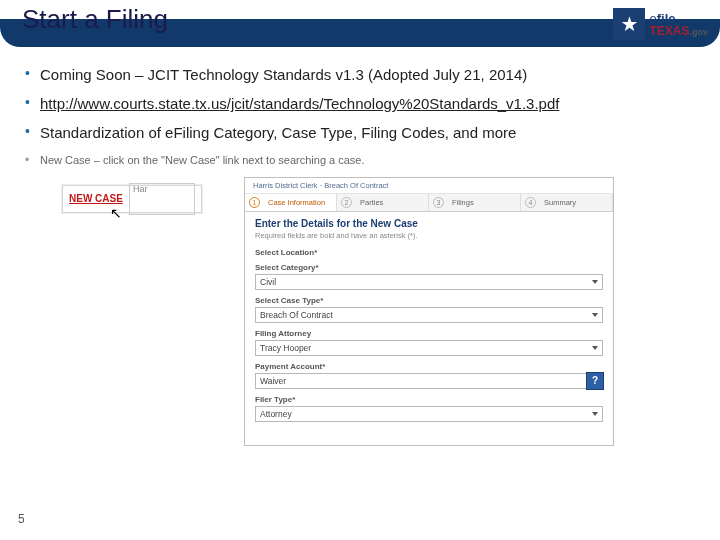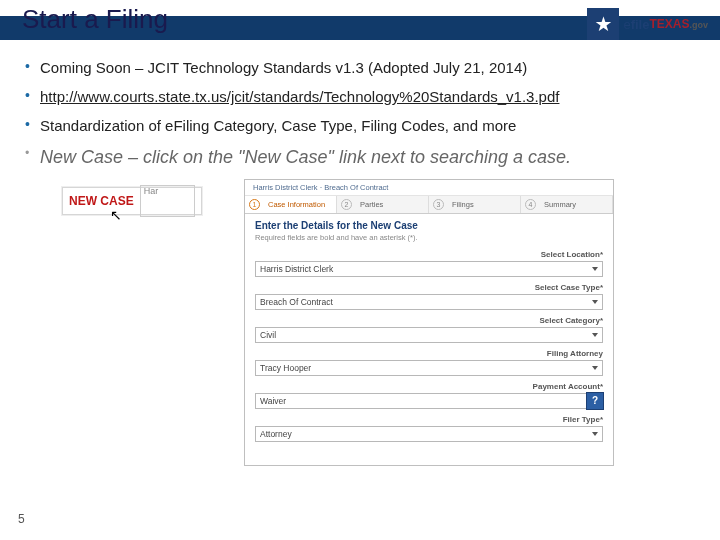--- a/index.html
+++ b/index.html
@@ -1,48 +1,48 @@
 <!DOCTYPE html>
 <html><head>
 <meta charset="utf-8">
 <style>
   * { box-sizing: border-box; margin: 0; padding: 0; }
   body { width: 720px; height: 540px; font-family: Tahoma, Arial, sans-serif; background: #fff; position: relative; overflow: hidden; }
-  .title-bar { height: 40px; background: linear-gradient(#fff 0%, #fff 40%, #113a6a 40%, #113a6a 100%); position: relative; }
+  .title-bar { height: 47px; background: linear-gradient(#fff 0%, #fff 40%, #113a6a 40%, #113a6a 100%); position: relative; border-radius: 20px; }
   .title-text { position: absolute; left: 22px; top: 4px; font-size: 26px; font-weight: 500; color: #1a1a4e; font-family: Verdana, sans-serif; }
   .logo { position: absolute; right: 12px; top: 8px; display: flex; align-items: center; gap: 4px; }
   .star { width: 32px; height: 32px; background: #1c3f73; display: flex; align-items: center; justify-content: center; color: #fff; font-size: 20px; }
-  .logo-txt { display: flex; flex-direction: row; font-size: 13px; color: #1c3f73; line-height: 1; }
+  .logo-txt { display: flex; flex-direction: column; font-size: 13px; color: #1c3f73; line-height: 1; }
   .logo-txt .l1 { font-weight: 400; }
   .logo-txt .l1 b { font-weight: 700; }
   .logo-txt .l2 { color: #a51f2c; font-weight: 700; font-size: 12px; }
   .logo-txt .gov { font-size: 9px; color: #555; }
   .content { padding: 18px 22px 0 22px; }
   ul.bullets { list-style: none; }
   ul.bullets > li { position: relative; padding-left: 18px; margin-bottom: 10px; font-size: 15px; color: #222; line-height: 1.28; }
   ul.bullets > li::before { content: "•"; position: absolute; left: 3px; top: 0; color: #1c6aa5; font-size: 14px; }
-  ul.bullets > li.small { font-size: 18px; color: #666; font-style: italic; }
+  ul.bullets > li.small { font-size: 11px; color: #666; }
   ul.bullets > li.small::before { color: #999; font-size: 12px; }
   .link { text-decoration: underline; color: #222; word-break: break-all; }
   .shots { position: relative; margin-top: 6px; margin-left: 40px; height: 260px; }
   .newcase-box { position: absolute; left: 0; top: 8px; width: 140px; height: 28px; border: 1px solid #d6d6d6; background: #fff; display: flex; align-items: center; gap: 6px; padding: 0 6px; box-shadow: 0 0 0 1px #eee; }
-  .newcase-link { color: #c01818; font-size: 12px; font-weight: 700; }
+  .newcase-link { color: #c01818; font-size: 10px; font-weight: 700; text-decoration: underline; }
   .newcase-search { flex: 1; border: 1px solid #ccc; height: 32px; font-size: 9px; padding: 0 3px; overflow: hidden; color: #888; }
   .cursor { position: absolute; left: 48px; top: 28px; font-size: 14px; color: #000; }
   .form-shot { position: absolute; left: 182px; top: 0; width: 370px; border: 1px solid #bfbfbf; background: #fff; font-size: 9px; color: #5a5a5a; }
   .tabs { display: flex; border-bottom: 1px solid #ccc; background: #f4f4f4; height: 18px; }
   .tab { flex: 1; display: flex; align-items: center; gap: 8px; padding: 0 4px; border-right: 1px solid #ddd; font-size: 7.5px; color: #666; }
   .tab.active { color: #c05a00; background: #fff; }
   .step { width: 11px; height: 11px; border-radius: 50%; border: 1px solid #bbb; display: flex; align-items: center; justify-content: center; font-size: 7px; color: #888; }
   .tab.active .step { border-color: #d87a1a; background: #fff; color: #d87a1a; }
   .breadcrumb { padding: 3px 8px; font-size: 7.5px; color: #4f6b8f; border-bottom: 1px solid #e4e4e4; }
   .form-body { padding: 6px 10px 17px 10px; }
   .form-title { color: #1c3f73; font-weight: 700; font-size: 10px; margin-bottom: 2px; }
   .form-sub { font-size: 7.5px; color: #888; margin-bottom: 8px; }
-  .field { margin-bottom: 6px; text-align: right; }
+  .field { margin-bottom: 6px; }
   .field label { display: block; font-size: 8px; font-weight: 700; color: #555; margin-bottom: 2px; }
   .sel { width: 100%; height: 16px; border: 1px solid #b8b8b8; background: #fff; display: flex; align-items: center; justify-content: space-between; padding: 0 4px; font-size: 8.5px; color: #444; }
   .sel .car { width: 0; height: 0; border-left: 3px solid transparent; border-right: 3px solid transparent; border-top: 4px solid #555; }
   .sel.help { position: relative; }
   .helpbtn { position: absolute; right: -2px; top: -2px; width: 18px; height: 18px; background: #2c5fa4; color: #fff; display: flex; align-items: center; justify-content: center; font-size: 10px; font-weight: 700; border: 1px solid #1c3f73; }
   .pagenum { position: absolute; left: 18px; bottom: 14px; font-size: 12px; color: #555; }
 </style>
 </head>
 <body>
 
@@ -91,38 +91,34 @@
             <span class="step">4</span>
             <span>Summary</span>
           </div>
       </div>
       <div class="form-body">
         <div class="form-title">Enter the Details for the New Case</div>
         <div class="form-sub">Required fields are bold and have an asterisk (*).</div>
 
         <div class="field">
             <label>Select Location*</label>
+          </div>
+
+        <div class="field">
+            <label>Select Category*</label>
           <div class="sel">
-              <span>Harris District Clerk</span>
+              <span>Civil</span>
               <span class="car"></span>
             </div>
           </div>
 
         <div class="field">
             <label>Select Case Type*</label>
           <div class="sel">
               <span>Breach Of Contract</span>
-              <span class="car"></span>
-            </div>
-          </div>
-
-        <div class="field">
-            <label>Select Category*</label>
-          <div class="sel">
-              <span>Civil</span>
               <span class="car"></span>
             </div>
           </div>
 
         <div class="field">
             <label>Filing Attorney</label>
           <div class="sel">
               <span>Tracy Hooper</span>
               <span class="car"></span>
             </div>

